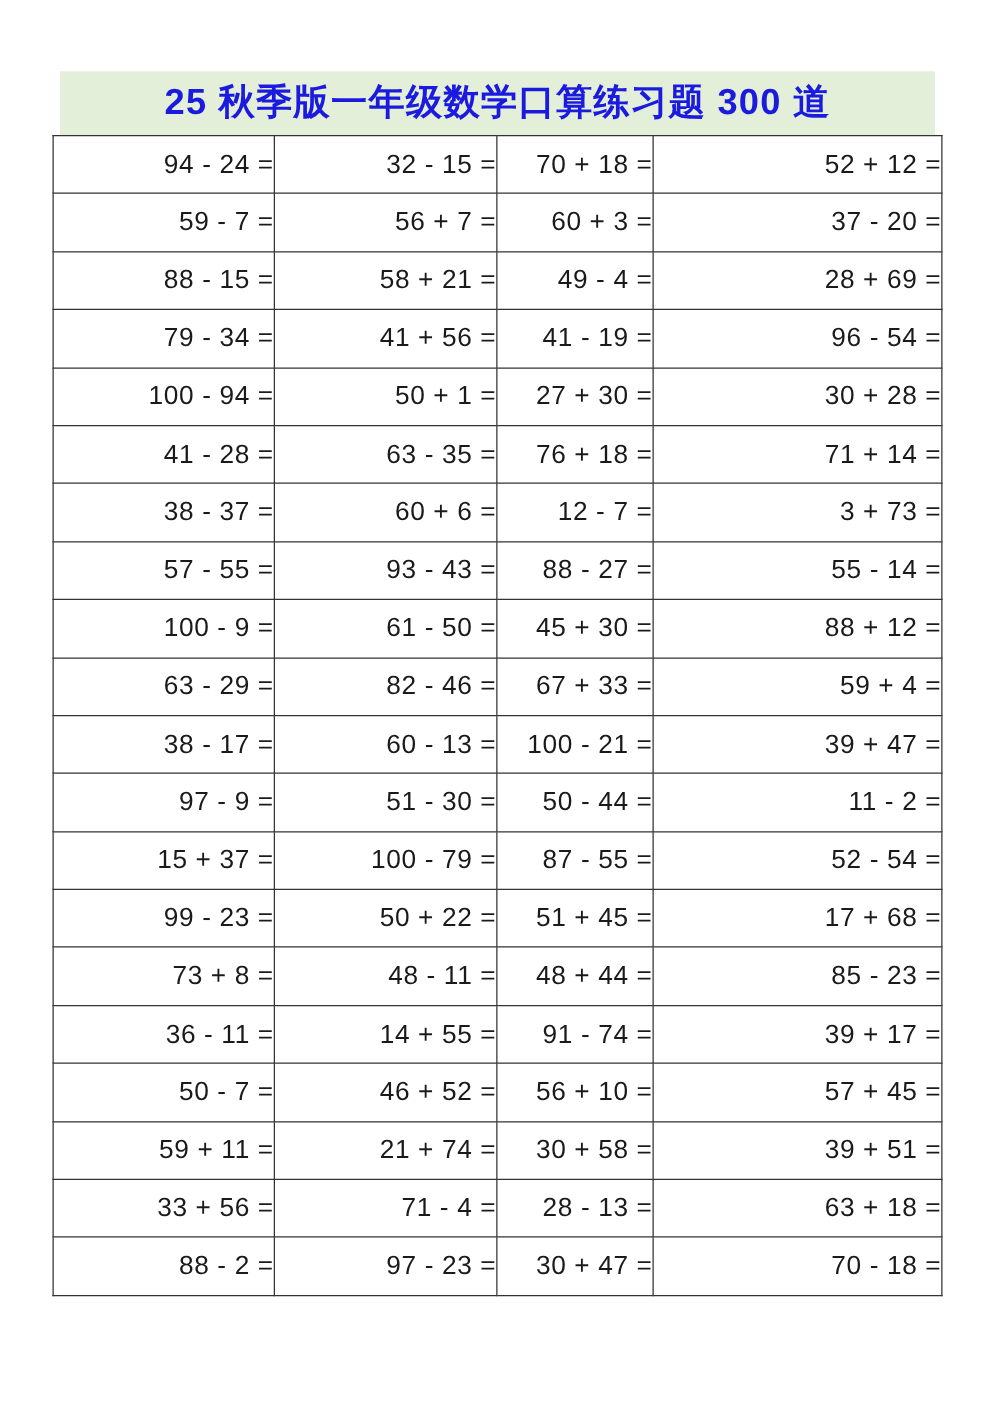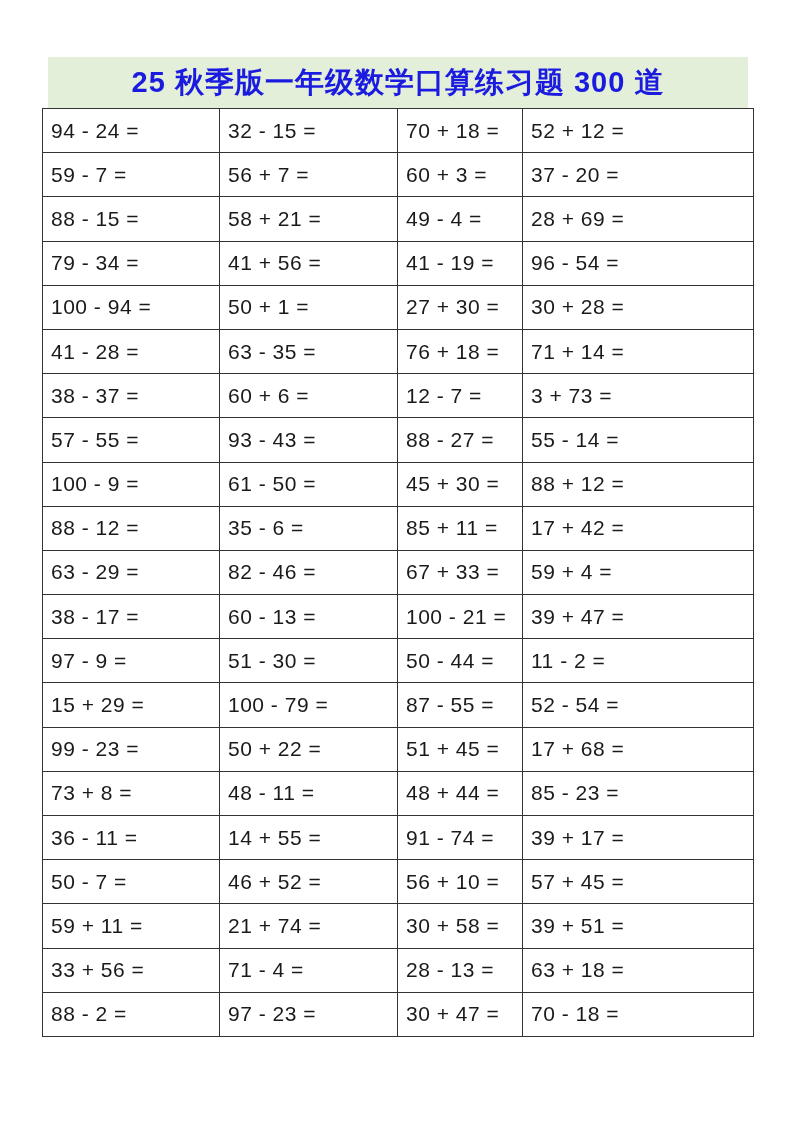--- a/index.html
+++ b/index.html
@@ -40,20 +40,21 @@
     white-space: nowrap;
   }
   table.problems {
     position: absolute;
     left: 42px;
     top: 108px;
     width: 711px;
     height: 929px;
     border-collapse: collapse;
     table-layout: fixed;
+    text-align: right;
   }
   table.problems td {
     border: 1px solid var(--border);
     font-size: 21px;
     color: var(--text);
     padding: 0 0 0 8px;
     vertical-align: middle;
     white-space: nowrap;
     overflow: hidden;
     letter-spacing: 0.5px;
@@ -123,45 +124,39 @@
           <td>88 - 27 =</td>
           <td>55 - 14 =</td>
         </tr>
         <tr>
           <td>100 - 9 =</td>
           <td>61 - 50 =</td>
           <td>45 + 30 =</td>
           <td>88 + 12 =</td>
         </tr>
         <tr>
-          <td>88 - 12 =</td>
-          <td>35 - 6 =</td>
-          <td>85 + 11 =</td>
-          <td>17 + 42 =</td>
-        </tr>
-        <tr>
           <td>63 - 29 =</td>
           <td>82 - 46 =</td>
           <td>67 + 33 =</td>
           <td>59 + 4 =</td>
         </tr>
         <tr>
           <td>38 - 17 =</td>
           <td>60 - 13 =</td>
           <td>100 - 21 =</td>
           <td>39 + 47 =</td>
         </tr>
         <tr>
           <td>97 - 9 =</td>
           <td>51 - 30 =</td>
           <td>50 - 44 =</td>
           <td>11 - 2 =</td>
         </tr>
         <tr>
-          <td>15 + 29 =</td>
+          <td>15 + 37 =</td>
           <td>100 - 79 =</td>
           <td>87 - 55 =</td>
           <td>52 - 54 =</td>
         </tr>
         <tr>
           <td>99 - 23 =</td>
           <td>50 + 22 =</td>
           <td>51 + 45 =</td>
           <td>17 + 68 =</td>
         </tr>

